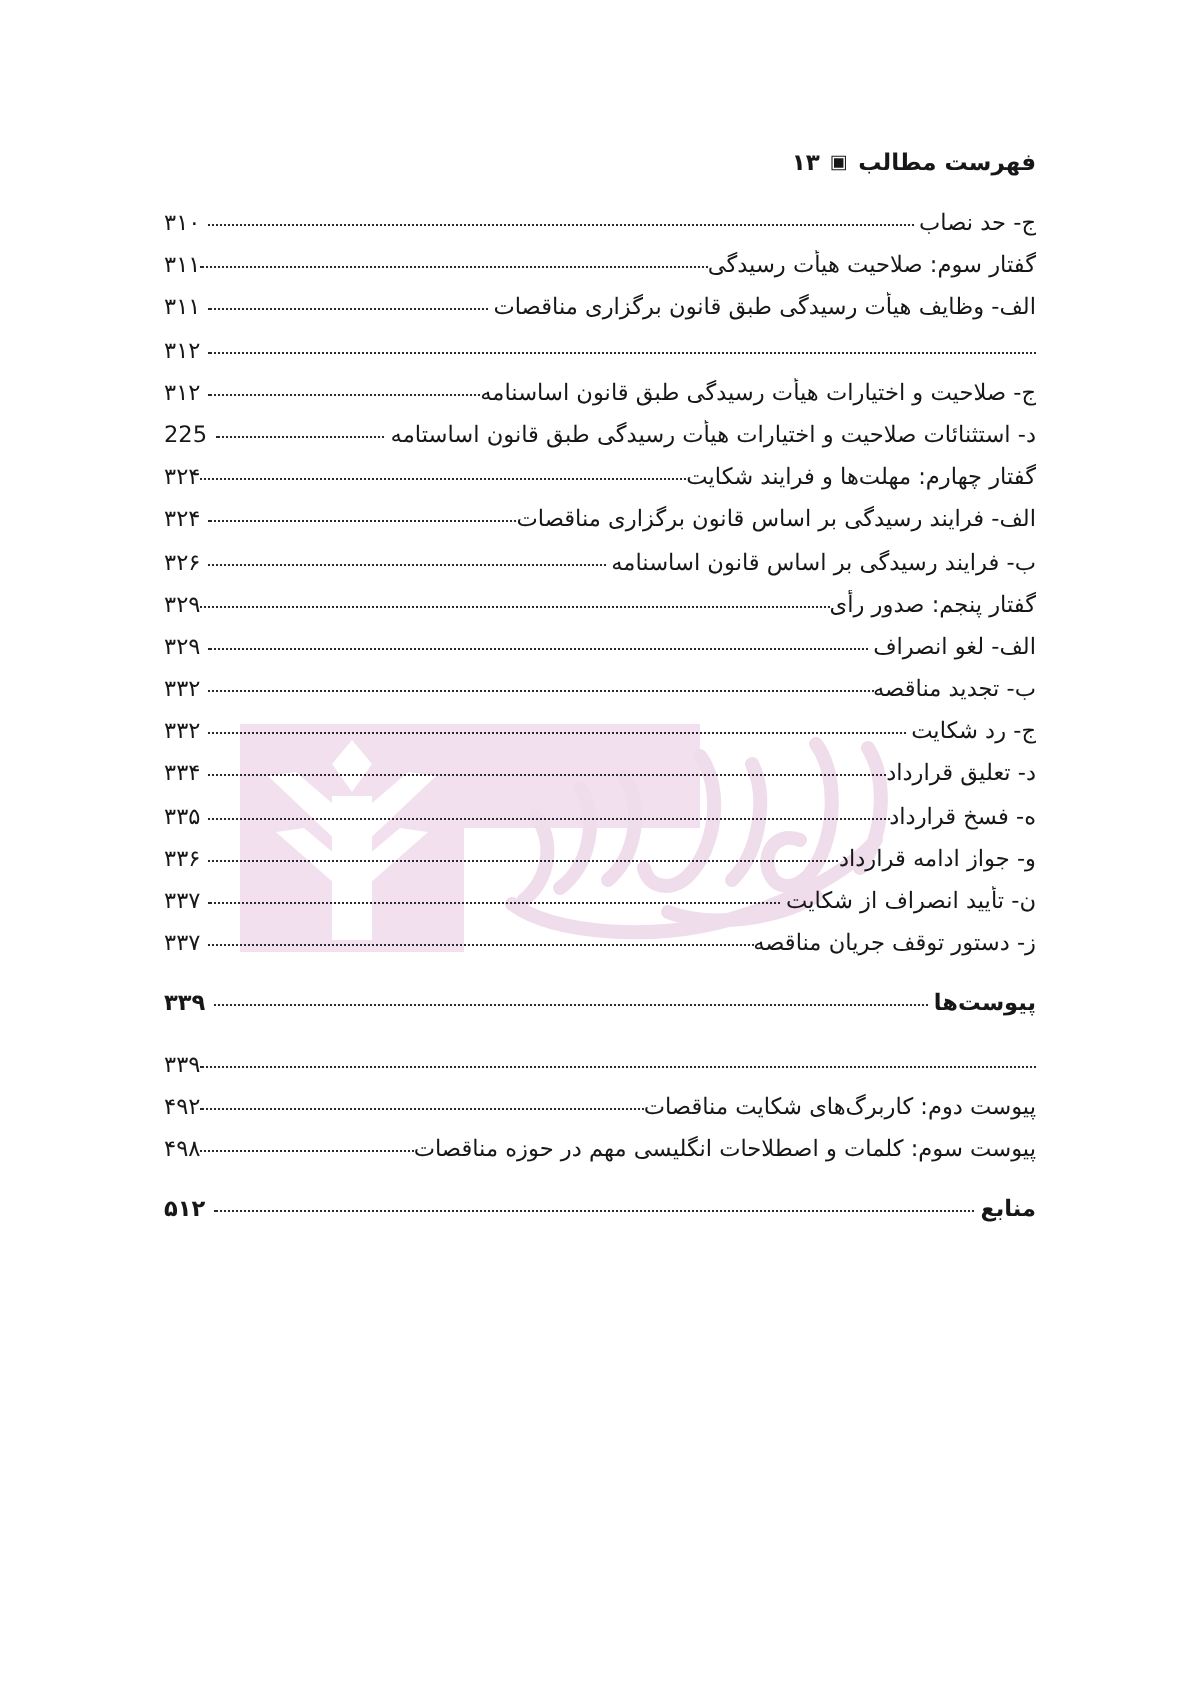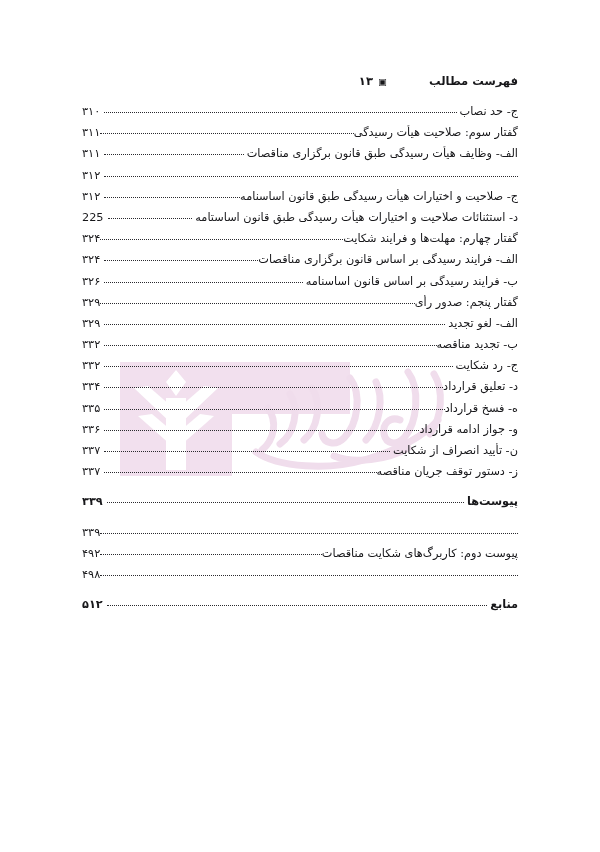--- a/index.html
+++ b/index.html
@@ -26,21 +26,21 @@
     left: 82px;
     display: flex;
     flex-direction: row;
     justify-content: flex-start;
     align-items: center;
     gap: 5px;
     font-size: 11.5px;
     font-weight: bold;
     letter-spacing: 0.2px;
   }
-  .running-head .rh-title { font-size: 11.5px; font-weight: bold; margin-left: 37px; }
+  .running-head .rh-title { font-size: 11.5px; font-weight: bold; }
   .running-head .rh-mark {
     font-size: 9.5px;
     line-height: 1;
     position: relative;
     top: 0.5px;
   }
   .running-head .rh-page { font-size: 11.5px; font-weight: bold; }
 
   
   .watermark {
@@ -223,21 +223,21 @@
         <span class="toc-title">ب- فرایند رسیدگی بر اساس قانون اساسنامه</span>
         <span class="toc-leader"></span>
         <span class="toc-page">۳۲۶</span>
       </div>
       <div class="toc-row flush flushnum">
         <span class="toc-title">گفتار پنجم: صدور رأی</span>
         <span class="toc-leader"></span>
         <span class="toc-page">۳۲۹</span>
       </div>
       <div class="toc-row">
-        <span class="toc-title">الف- لغو تجدید</span>
+        <span class="toc-title">الف- لغو انصراف</span>
         <span class="toc-leader"></span>
         <span class="toc-page">۳۲۹</span>
       </div>
       <div class="toc-row flush">
         <span class="toc-title">ب- تجدید مناقصه</span>
         <span class="toc-leader"></span>
         <span class="toc-page">۳۳۲</span>
       </div>
       <div class="toc-row">
         <span class="toc-title">ج- رد شکایت</span>
@@ -277,20 +277,21 @@
       <div class="toc-row gap-before flush flushnum">
         <span class="toc-leader"></span>
         <span class="toc-page">۳۳۹</span>
       </div>
       <div class="toc-row flush flushnum">
         <span class="toc-title">پیوست دوم: کاربرگ‌های شکایت مناقصات</span>
         <span class="toc-leader"></span>
         <span class="toc-page">۴۹۲</span>
       </div>
       <div class="toc-row flush flushnum">
+        <span class="toc-title">پیوست سوم: کلمات و اصطلاحات انگلیسی مهم در حوزه مناقصات</span>
         <span class="toc-leader"></span>
         <span class="toc-page">۴۹۸</span>
       </div>
       <div class="toc-row bold gap-before">
         <span class="toc-title">منابع</span>
         <span class="toc-leader"></span>
         <span class="toc-page">۵۱۲</span>
       </div>
     </div>
 

